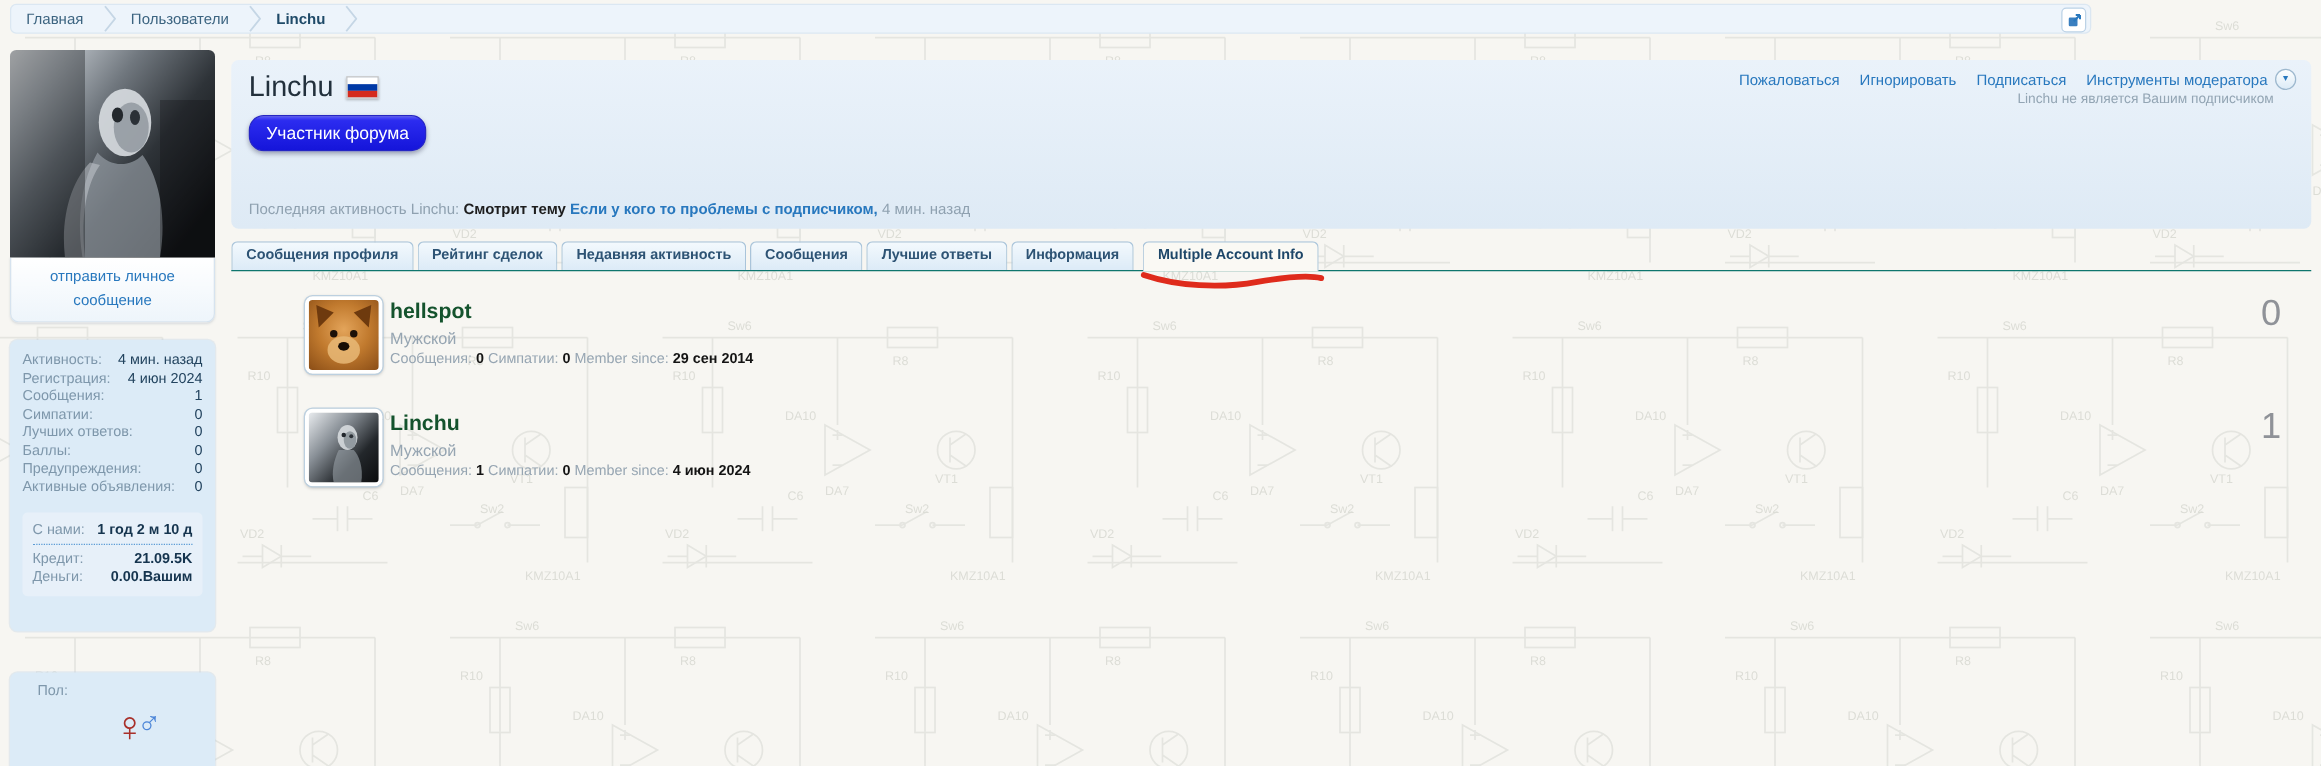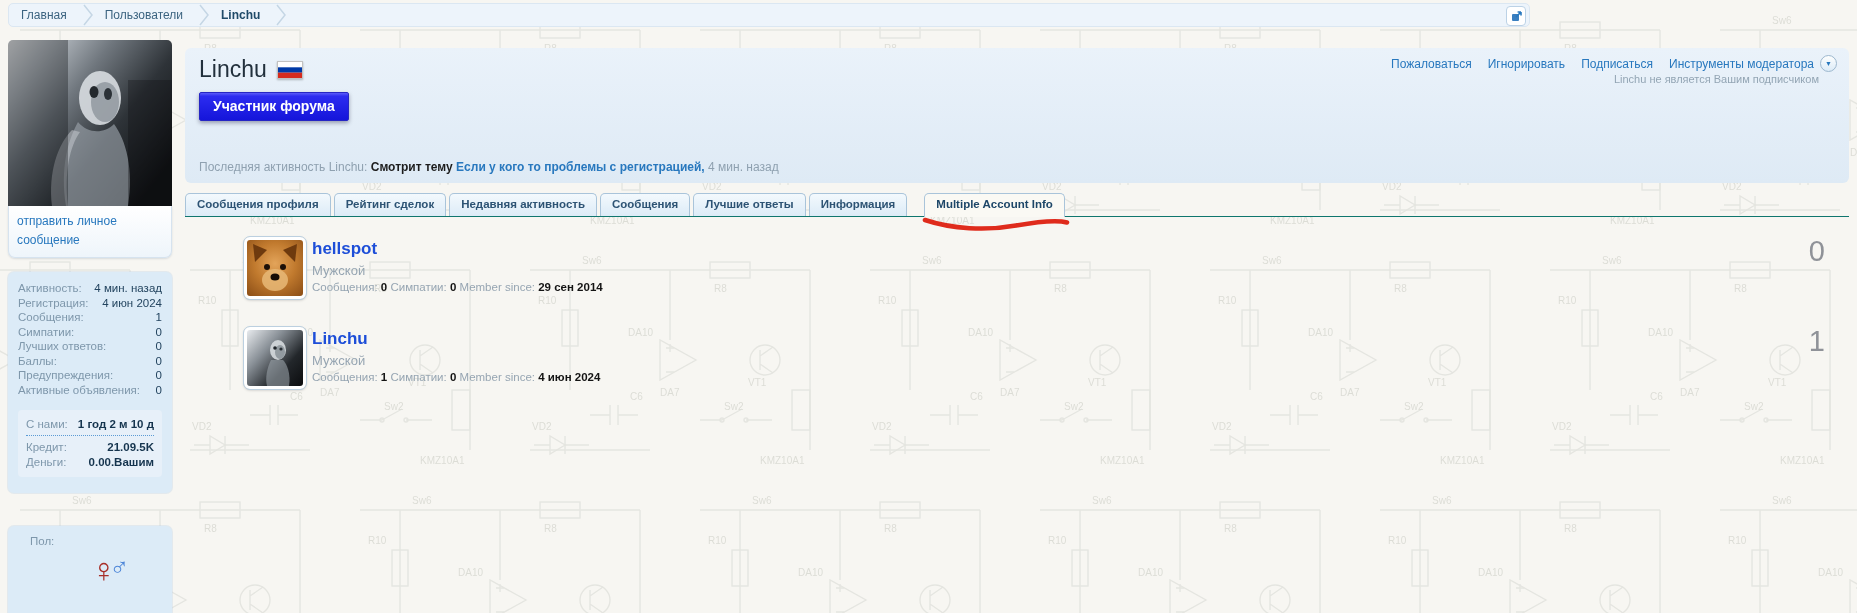--- a/index.html
+++ b/index.html
@@ -5,45 +5,45 @@
   html,body{margin:0;padding:0;}
   body{
     width:1857px;height:613px;position:relative;overflow:hidden;
     background:#f7f6f2;
     font-family:"Liberation Sans", sans-serif;
   }
   
   .circuit-bg{position:absolute;left:0;top:0;width:1857px;height:613px;z-index:0;}
   
   .crumb-bar{
-    position:absolute;left:8px;top:3px;width:1522px;height:24px;z-index:3;
+    position:absolute;left:8px;top:3px;width:1665px;height:24px;z-index:3;
     background:#edf4fb;border:1px solid #dbe7f2;border-radius:5px;
     display:flex;align-items:center;box-sizing:border-box;
   }
   .crumb{font-size:12px;color:#3c6480;text-decoration:none;padding:0 16px 0 12px;line-height:22px;}
   .crumb.current{font-weight:bold;color:#1f4a68;}
   .crumb-sep{height:22px;width:10px;flex:0 0 auto;}
   .jump-btn{
     position:absolute;right:3px;top:2px;width:18px;height:18px;border-radius:4px;
     background:#ffffff;border:1px solid #bcd2e6;display:flex;align-items:center;justify-content:center;cursor:pointer;
   }
   
   .sidebar{position:absolute;left:8px;top:40px;width:164px;z-index:2;}
   .big-avatar{
     width:164px;height:166px;border-radius:5px 5px 0 0;overflow:hidden;position:relative;
     background:linear-gradient(128deg,#eef0f2 0%,#b6bcc2 16%,#70777e 36%,#2e3338 60%,#0e1012 88%);
   }
   .send-msg{
     display:block;background:linear-gradient(#ffffff,#eef5fb);
     border:1px solid #d6e3ef;border-top:none;border-radius:0 0 7px 7px;
-    padding:6px 8px 8px;text-align:left;font-size:12px;line-height:1.55;
+    padding:6px 8px 8px;text-align:center;font-size:12px;line-height:1.55;
     color:#2878be;text-decoration:none;box-shadow:0 1px 2px rgba(40,70,100,.15);
   }
   .stats-panel{
-    margin-top:14px;background:#dcebf7;border-radius:6px;padding:9px 10px 16px;
+    margin-top:14px;background:#dcebf7;border-radius:6px;padding:9px 10px 28px;
     font-size:11.5px;box-shadow:0 0 0 1px rgba(190,210,230,.35);
   }
   .stat-row{display:flex;justify-content:space-between;line-height:14.5px;}
   .stat-label{color:#7e97ab;}
   .stat-value{color:#23445f;}
   .extra-box{margin-top:13px;background:#e7f0f9;border-radius:4px;padding:7px 8px;}
   .extra-row{display:flex;justify-content:space-between;line-height:15px;}
   .extra-row.dotted{border-bottom:1px dotted #5b9bd5;padding-bottom:3px;margin-bottom:4px;}
   .extra-label{color:#7e97ab;}
   .extra-value{color:#15344e;font-weight:bold;}
@@ -61,56 +61,55 @@
     position:relative;height:135px;box-sizing:border-box;
     background:linear-gradient(#eaf2fa,#deeaf5);border-radius:6px;padding:8px 14px;
   }
   .profile-name-row{display:flex;align-items:center;gap:10px;}
   .profile-name{font-size:23px;color:#22303c;font-weight:normal;}
   .flag{width:24px;height:16px;border:1px solid #c2c2c2;box-shadow:0 1px 2px rgba(0,0,0,.25);flex:0 0 auto;}
   .profile-meta{color:#64808f;font-size:13px;margin-top:3px;}
   .role-btn{
     display:inline-block;margin-top:9px;padding:5px 13px 6px;
     background:linear-gradient(#5a5af8 0%,#2c2cf0 12%,#1515da 100%);
-    color:#ffffff;font-size:14px;text-decoration:none;border:1px solid #2626c4;border-radius:2px;
+    color:#ffffff;font-size:14px;text-decoration:none;border:1px solid #2626c4;border-radius:12px;
     box-shadow:0 2px 4px rgba(0,0,40,.35);
-    font-weight:bold;
   }
   .activity-line{position:absolute;left:14px;bottom:9px;font-size:12px;color:#8fa1b0;}
   .activity-line .act{color:#1d1d1d;font-weight:bold;}
   .activity-line .lnk{color:#2878be;font-weight:bold;text-decoration:none;}
   .header-links{position:absolute;top:7px;right:12px;display:flex;gap:16px;align-items:center;font-size:12px;}
   .header-links a{color:#2878be;text-decoration:none;}
   .dd-circle{
     width:15px;height:15px;border-radius:50%;background:linear-gradient(#fdfefe,#dcebf7);
     border:1px solid #9db8ce;display:inline-flex;align-items:center;justify-content:center;
     font-size:7px;color:#2878be;margin-left:-10px;cursor:pointer;
   }
   .subscriber-note{position:absolute;top:25px;right:30px;font-size:11px;color:#93a5b4;}
   
   .tabstrip{margin-top:7px;position:relative;height:26px;border-bottom:1px solid #0f766e;display:flex;align-items:flex-end;}
   .tab{
     box-sizing:border-box;display:block;height:23px;padding:4px 11px 0;margin-right:3px;
     background:linear-gradient(#f3f9fd,#dcebf7);border:1px solid #a9c4da;border-bottom:0;
     border-radius:5px 5px 0 0;font-size:11.5px;font-weight:bold;color:#2d5374;text-decoration:none;
   }
   .tab.active{
-    background:#faf9f4;height:24px;margin-bottom:-1px;margin-left:14px;color:#1d4668;position:relative;
+    background:#faf9f4;height:24px;margin-bottom:-1px;margin-left:4px;color:#1d4668;position:relative;
   }
   .scribble{position:absolute;left:-7px;top:21px;width:156px;height:18px;overflow:visible;pointer-events:none;}
   
   .member-list{margin-top:16px;}
   .member-row{position:relative;padding:4px 0 0 127px;min-height:86px;}
   .mavatar{
     position:absolute;left:59px;top:4px;width:56px;height:56px;border:3px solid #ffffff;
     outline:1px solid #bcd0e0;border-radius:6px;box-shadow:0 1px 3px rgba(0,0,0,.25);overflow:hidden;
   }
   .mavatar.dog{background:radial-gradient(circle at 50% 42%,#e3a45a 0%,#c17a2e 48%,#8a4d16 100%);}
   .mavatar.surfer{background:linear-gradient(132deg,#e8ebee 0%,#899097 34%,#23272b 68%,#0b0c0e 100%);}
-  .mname{font-size:17px;font-weight:bold;color:#1d4ed8;text-decoration:none;display:inline-block;margin-top:2px;}
+  .mname{font-size:17px;font-weight:bold;color:#14532d;text-decoration:none;display:inline-block;margin-top:2px;}
   .mgender{font-size:13px;color:#96a5b2;margin-top:4px;}
   .mstats{font-size:11.5px;margin-top:3px;}
   .mstats .lbl{color:#96a5b2;}
   .mstats .val{color:#141414;font-weight:bold;}
   .mcount{position:absolute;right:24px;top:2px;font-size:29px;color:#8f9298;}
 </style>
 </head>
 <body>
 
 <svg class="circuit-bg" xmlns="http://www.w3.org/2000/svg">
@@ -266,21 +265,21 @@
         <rect x="0" y="0" width="24" height="5.34" fill="#ffffff"></rect>
         <rect x="0" y="5.33" width="24" height="5.34" fill="#0039a6"></rect>
         <rect x="0" y="10.66" width="24" height="5.34" fill="#d52b1e"></rect>
       </svg>
     </div>
     <a class="role-btn" href="#">Участник форума</a>
 
     <div class="activity-line">
       <span>Последняя активность Linchu:</span>
       <span class="act">Смотрит тему</span>
-      <a class="lnk" href="#">Если у кого то проблемы с регистрацией,</a>
+      <a class="lnk" href="#">Если у кого то проблемы с подписчиком,</a>
       <span>4 мин. назад</span>
     </div>
 
     <div class="header-links">
       <a href="#">Пожаловаться</a>
       <a href="#">Игнорировать</a>
       <a href="#">Подписаться</a>
       <a href="#">Инструменты модератора</a>
       <span class="dd-circle">
           <span>▼</span>

